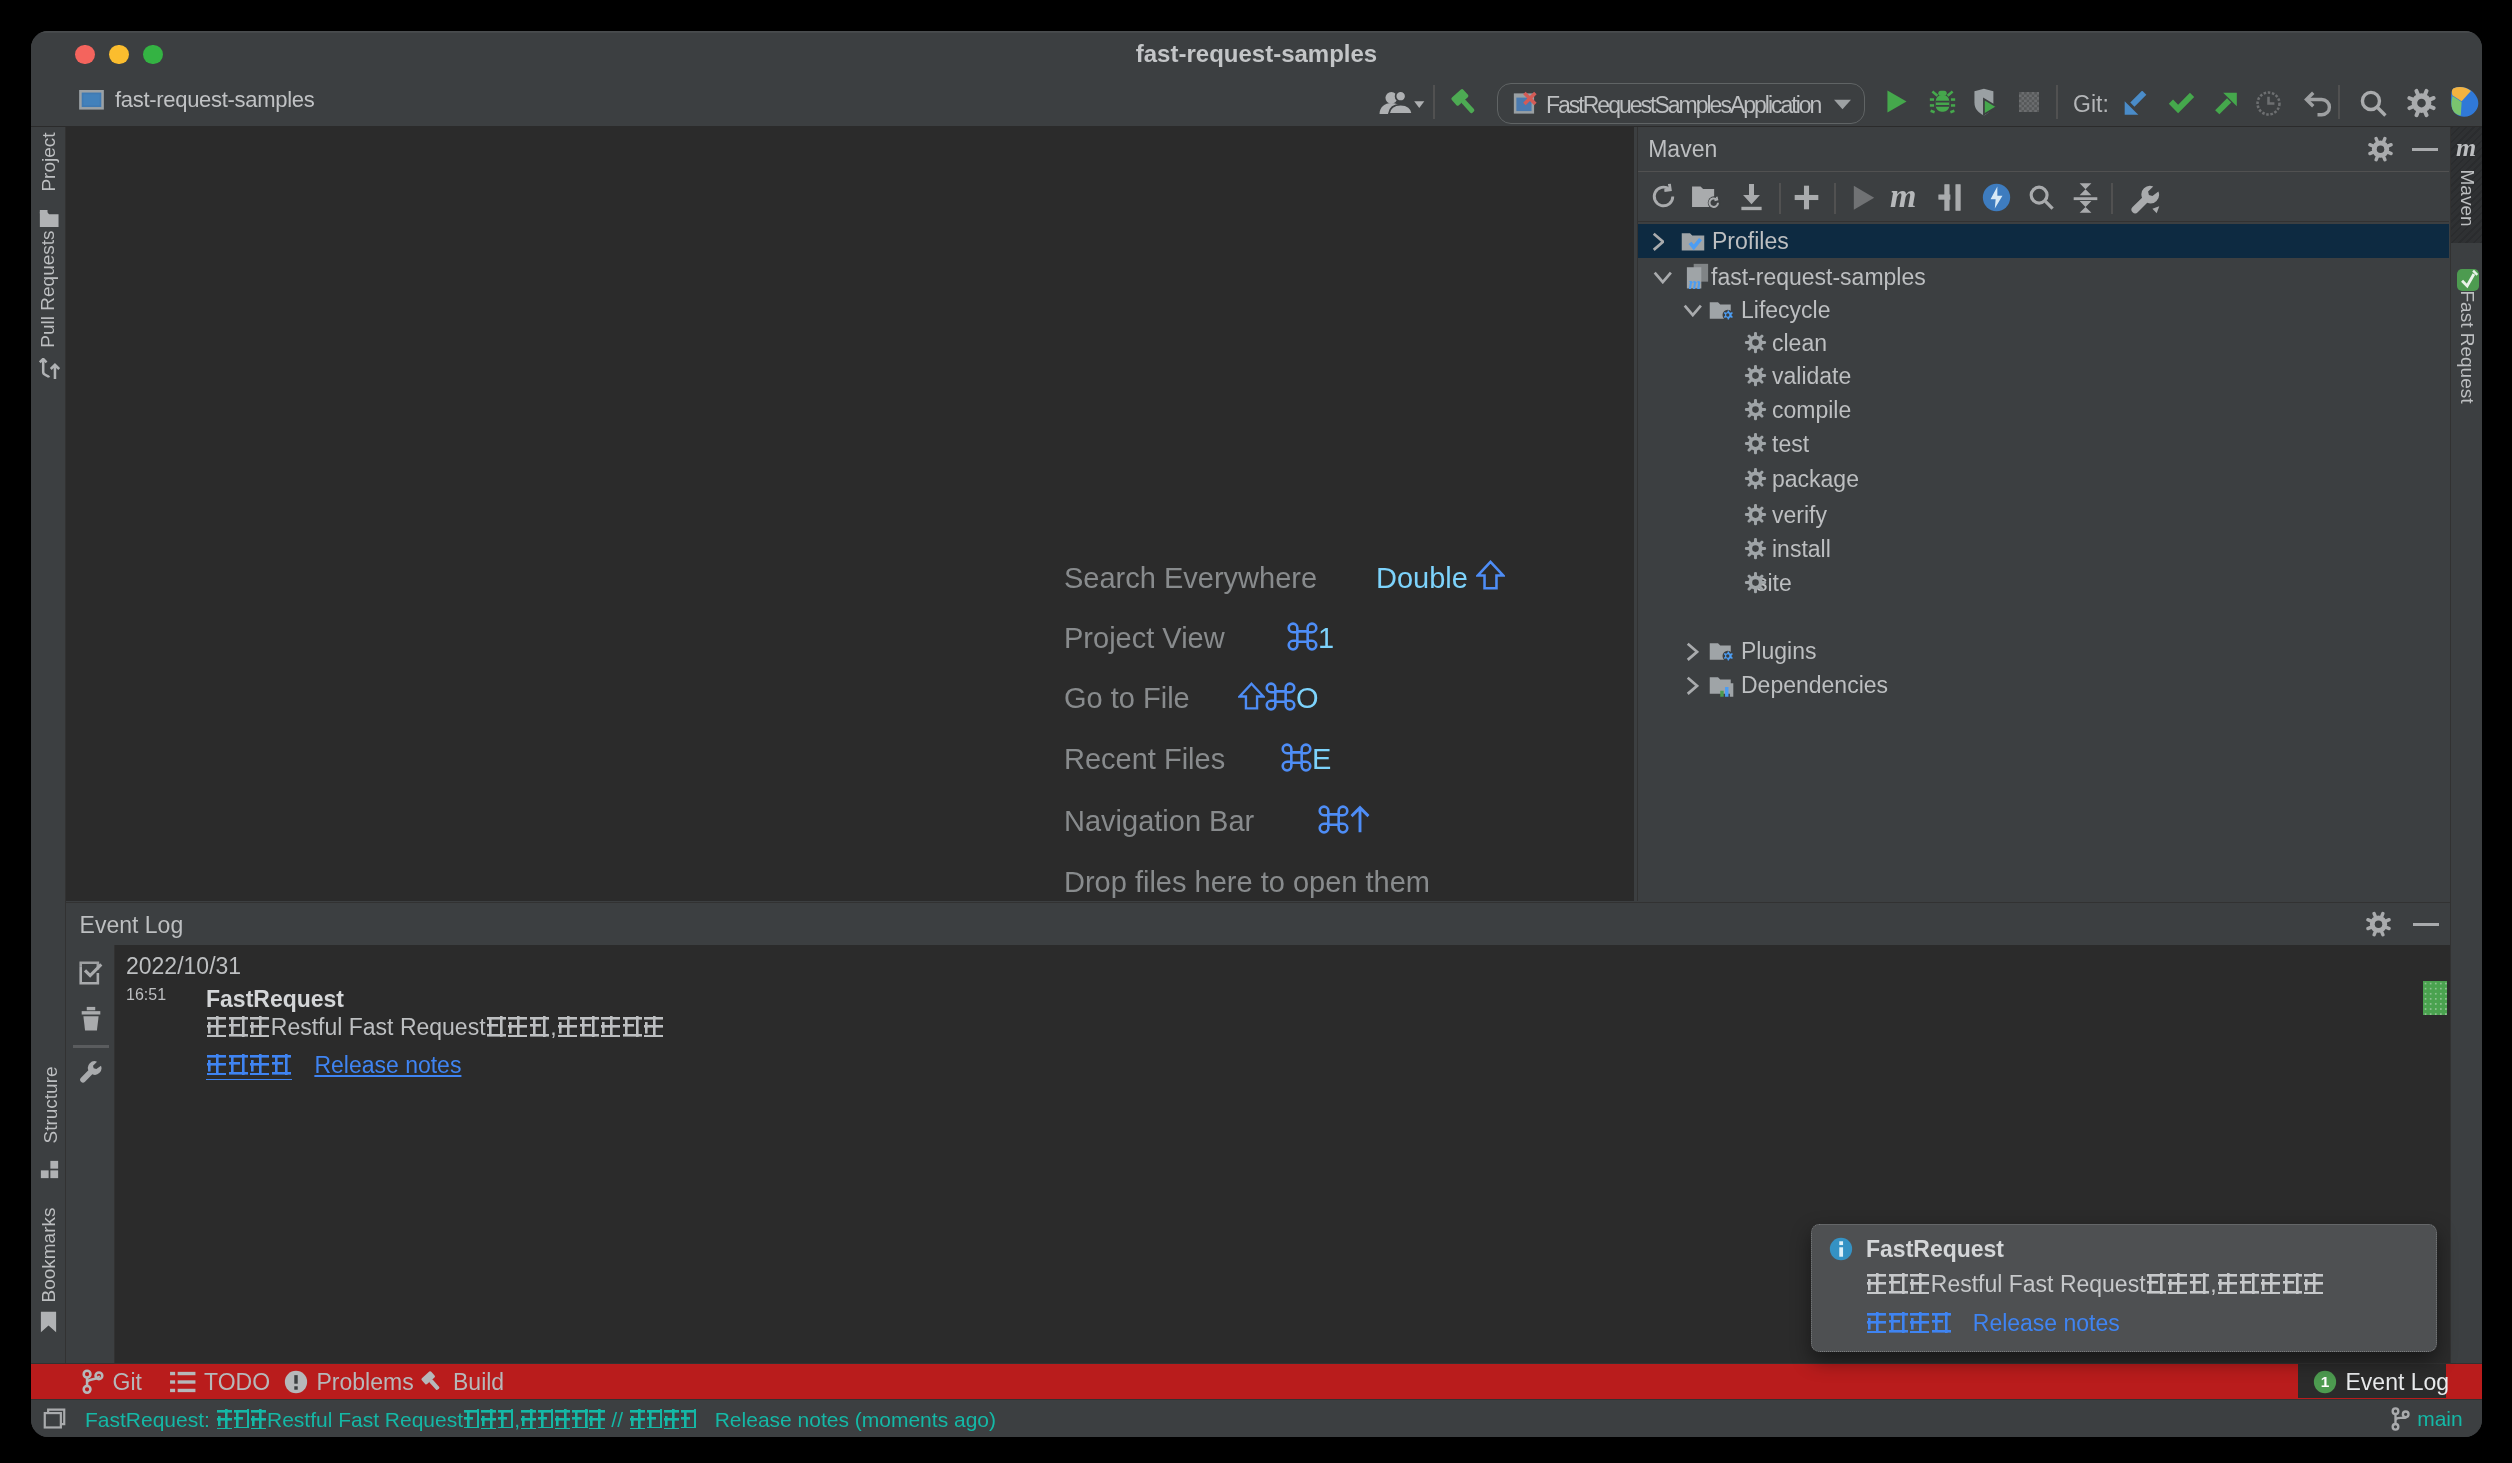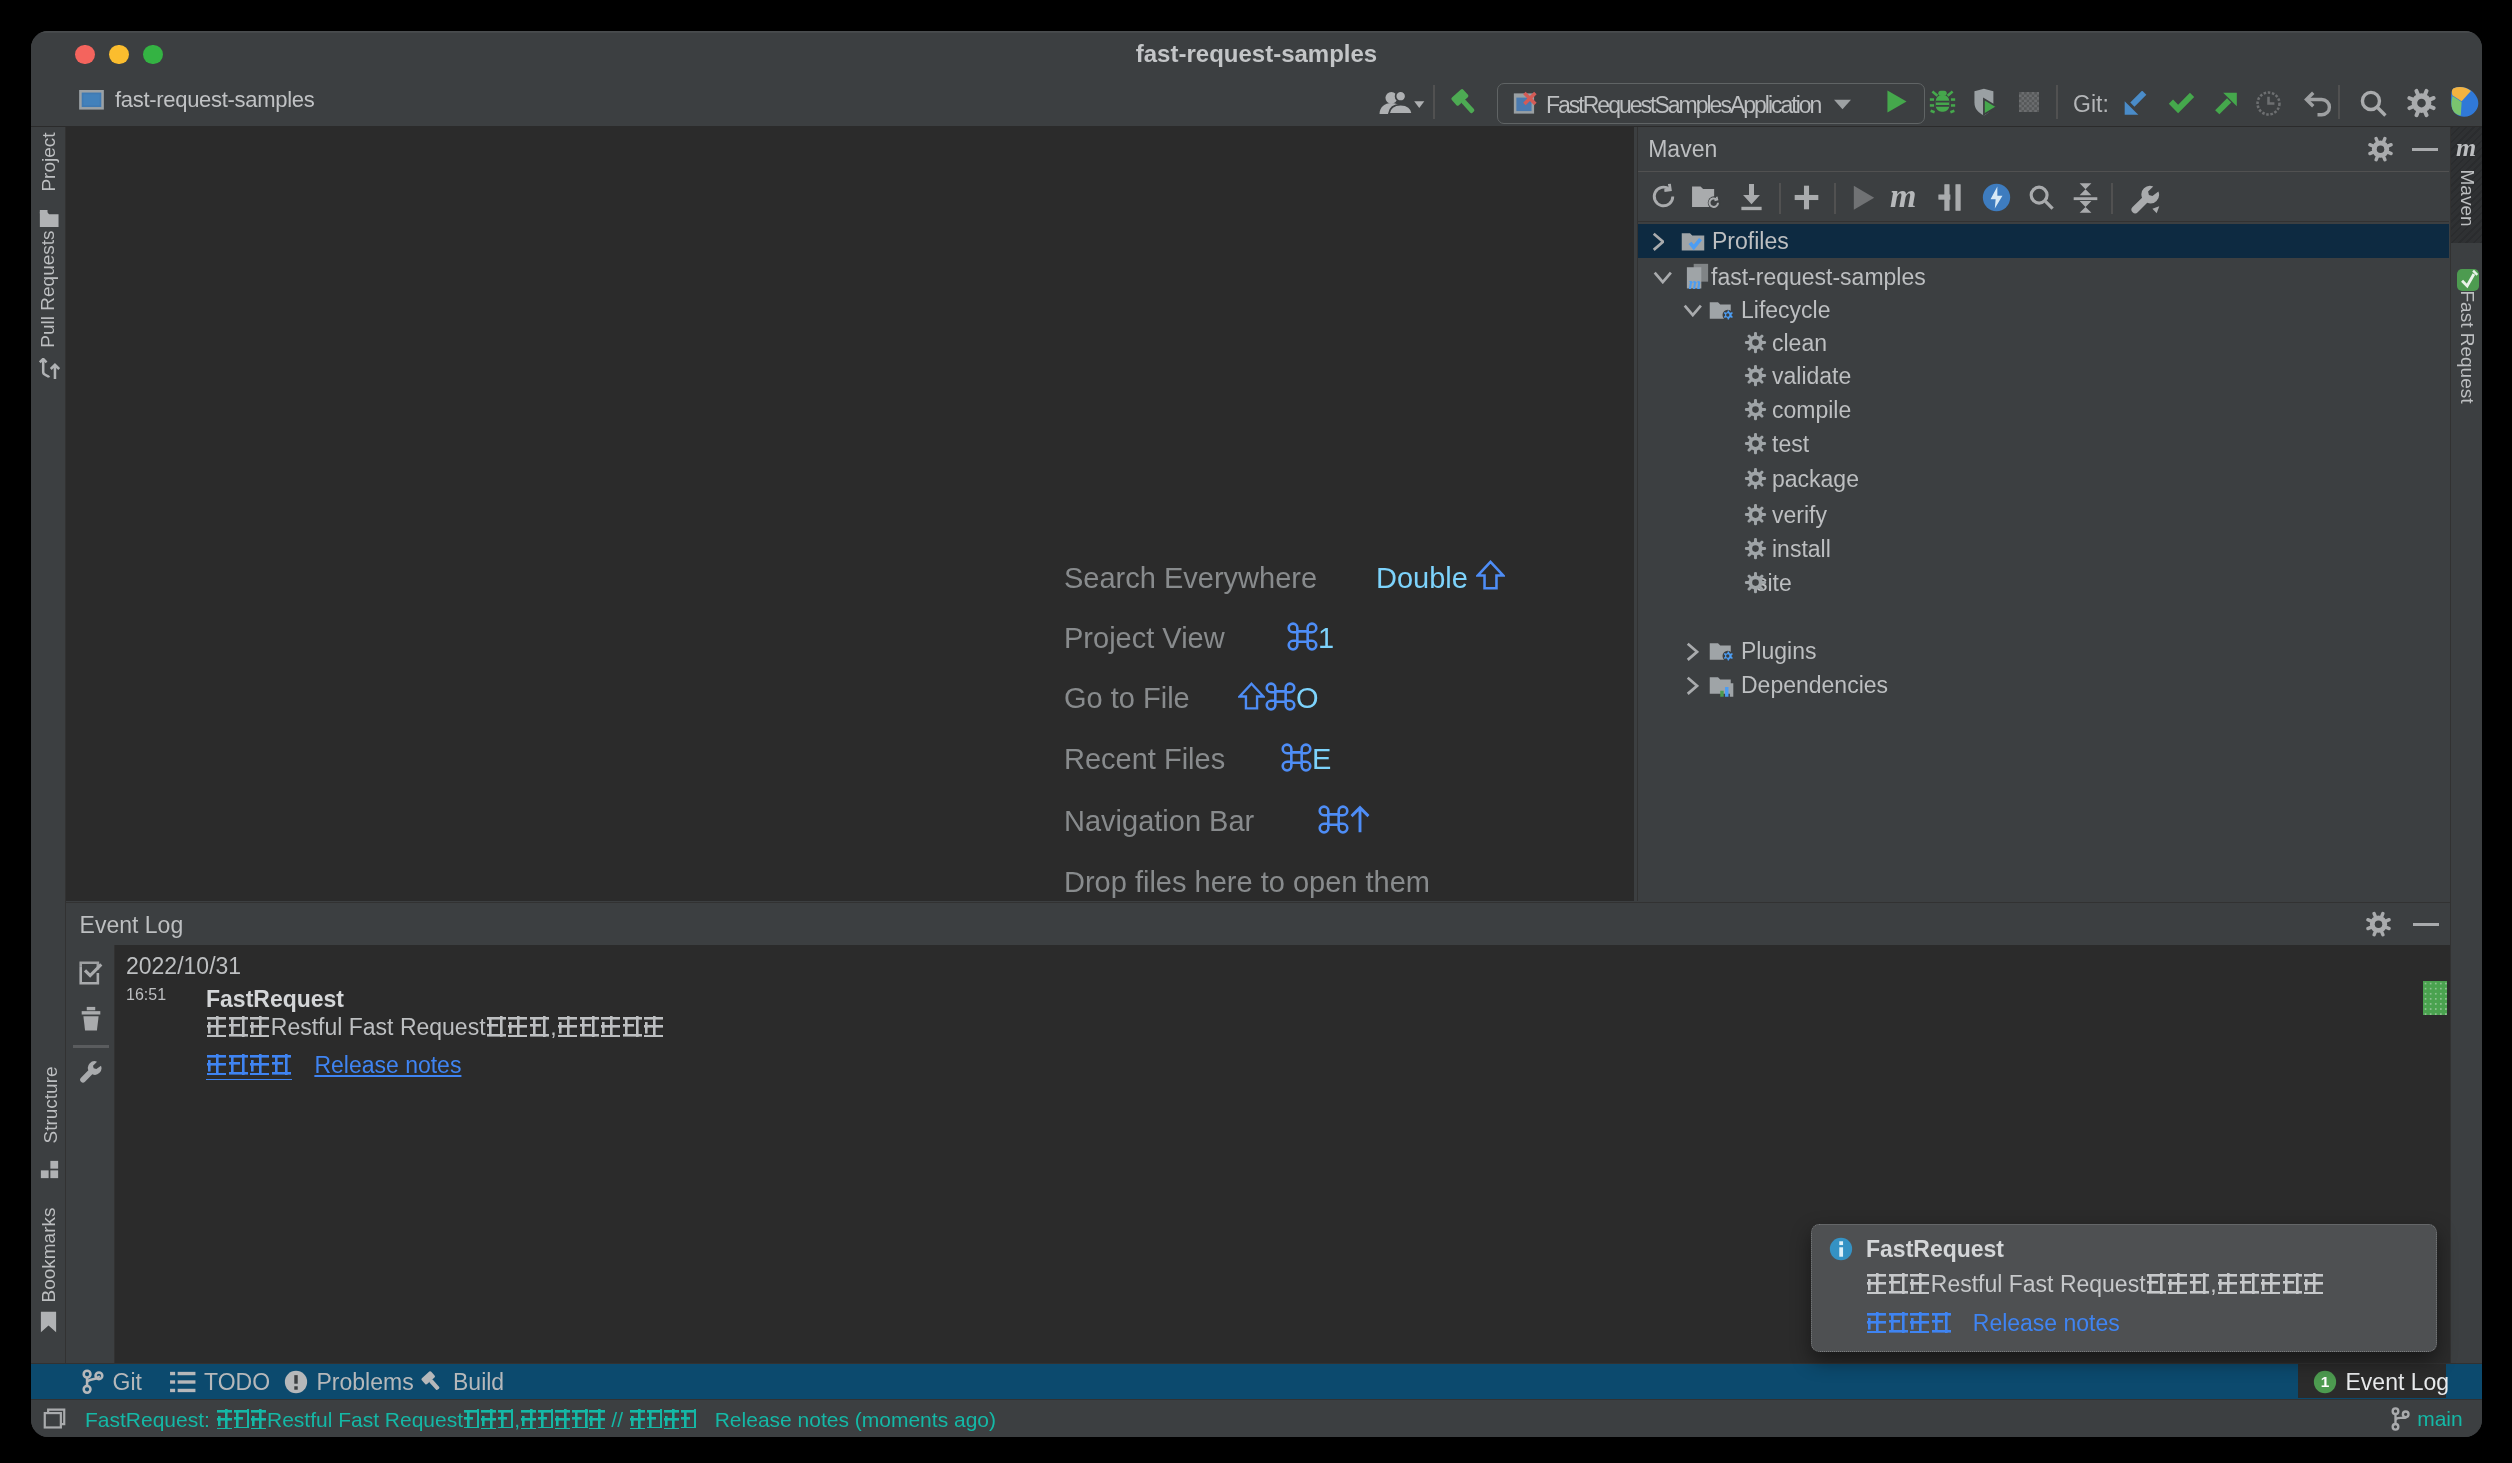--- a/index.html
+++ b/index.html
@@ -38,21 +38,21 @@
 
 #rstripe{position:absolute;left:2419px;top:96px;width:32px;height:1236px;background:#3c3f41;
  border-left:1.7px solid #323232}
 
 #evlog{position:absolute;left:35px;top:871px;width:2384px;height:461px;background:#2b2b2b}
 #evhead{position:absolute;left:0;top:0;width:2384px;height:43px;background:#3c3f41;
  border-top:1.7px solid #323232;color:#bdbfc1;font-size:23px}
 #evgutter{position:absolute;left:0;top:43px;width:49px;height:419px;background:#3c3f41;
  border-right:1.7px solid #323232}
 
-#botbar{position:absolute;left:0;top:1332px;width:2451px;height:36px;background:#0c4a6e;
+#botbar{position:absolute;left:0;top:1332px;width:2451px;height:36px;background:#b91c1c;
  border-top:1.7px solid #323232;color:#b6b8ba;font-size:23px}
 #statusbar{position:absolute;left:0;top:1368px;width:2451px;height:38px;background:#3c3f41;
  border-top:1.7px solid #323232;color:#14b8a6;font-size:21px}
 #statusbar .cj{width:15.3px;height:19.6px;margin:0 0.9px}
 .bitem{position:absolute;display:flex;align-items:center;gap:8.5px;height:36px}
 
 #balloon{position:absolute;left:1780px;top:1193px;width:626px;height:128px;background:#4e5052;
  border:1.7px dotted #7b7d7f;border-radius:8.5px;box-shadow:0 8.5px 20.4px rgba(0,0,0,.45)}
 
 .cj{display:inline-block;width:19px;height:21px;position:relative;margin:0 1.3px;vertical-align:-1.7px}
@@ -127,21 +127,21 @@
 
     <div class="abs" style="left:1418px;top:56px">
       <svg width="31" height="31" viewBox="0 0 36 36">
           <g transform="rotate(-42 18 18)">
             <rect x="9" y="4" width="18" height="12" rx="2" fill="#4daa53"></rect>
             <rect x="15" y="15" width="6" height="18" rx="2" fill="#4daa53"></rect>
           </g>
         </svg>
     </div>
 
-    <div class="abs" style="left:1466px;top:52px;width:428px;height:41px;border:1.7px solid #606465;border-radius:7px">
+    <div class="abs" style="left:1466px;top:52px;width:368px;height:41px;border:1.7px solid #606465;border-radius:14px">
       <svg class="abs" style="left:13.6px;top:6px" width="29" height="27" viewBox="0 0 34 32">
           <rect x="2" y="4" width="24" height="24" fill="#9aa0a3"></rect>
           <rect x="5" y="9" width="18" height="16" fill="#4a7ab0"></rect>
           <path d="M16 2 l5 5 5-5 3 3 -5 5 5 5 -3 3 -5-5 -5 5 -3-3 5-5 -5-5z" fill="#d45b56"></path>
         </svg>
       <span class="abs" style="left:48px;top:7.7px;font-size:23px;letter-spacing:-2px;color:#bcbec0;white-space:nowrap">FastRequestSamplesApplication</span>
       <svg class="abs" style="left:335px;top:15.3px" width="19" height="11" viewBox="0 0 22 13" fill="#9da1a3">
           <path d="M1 1h20L11 12z"></path>
         </svg>
     </div>

